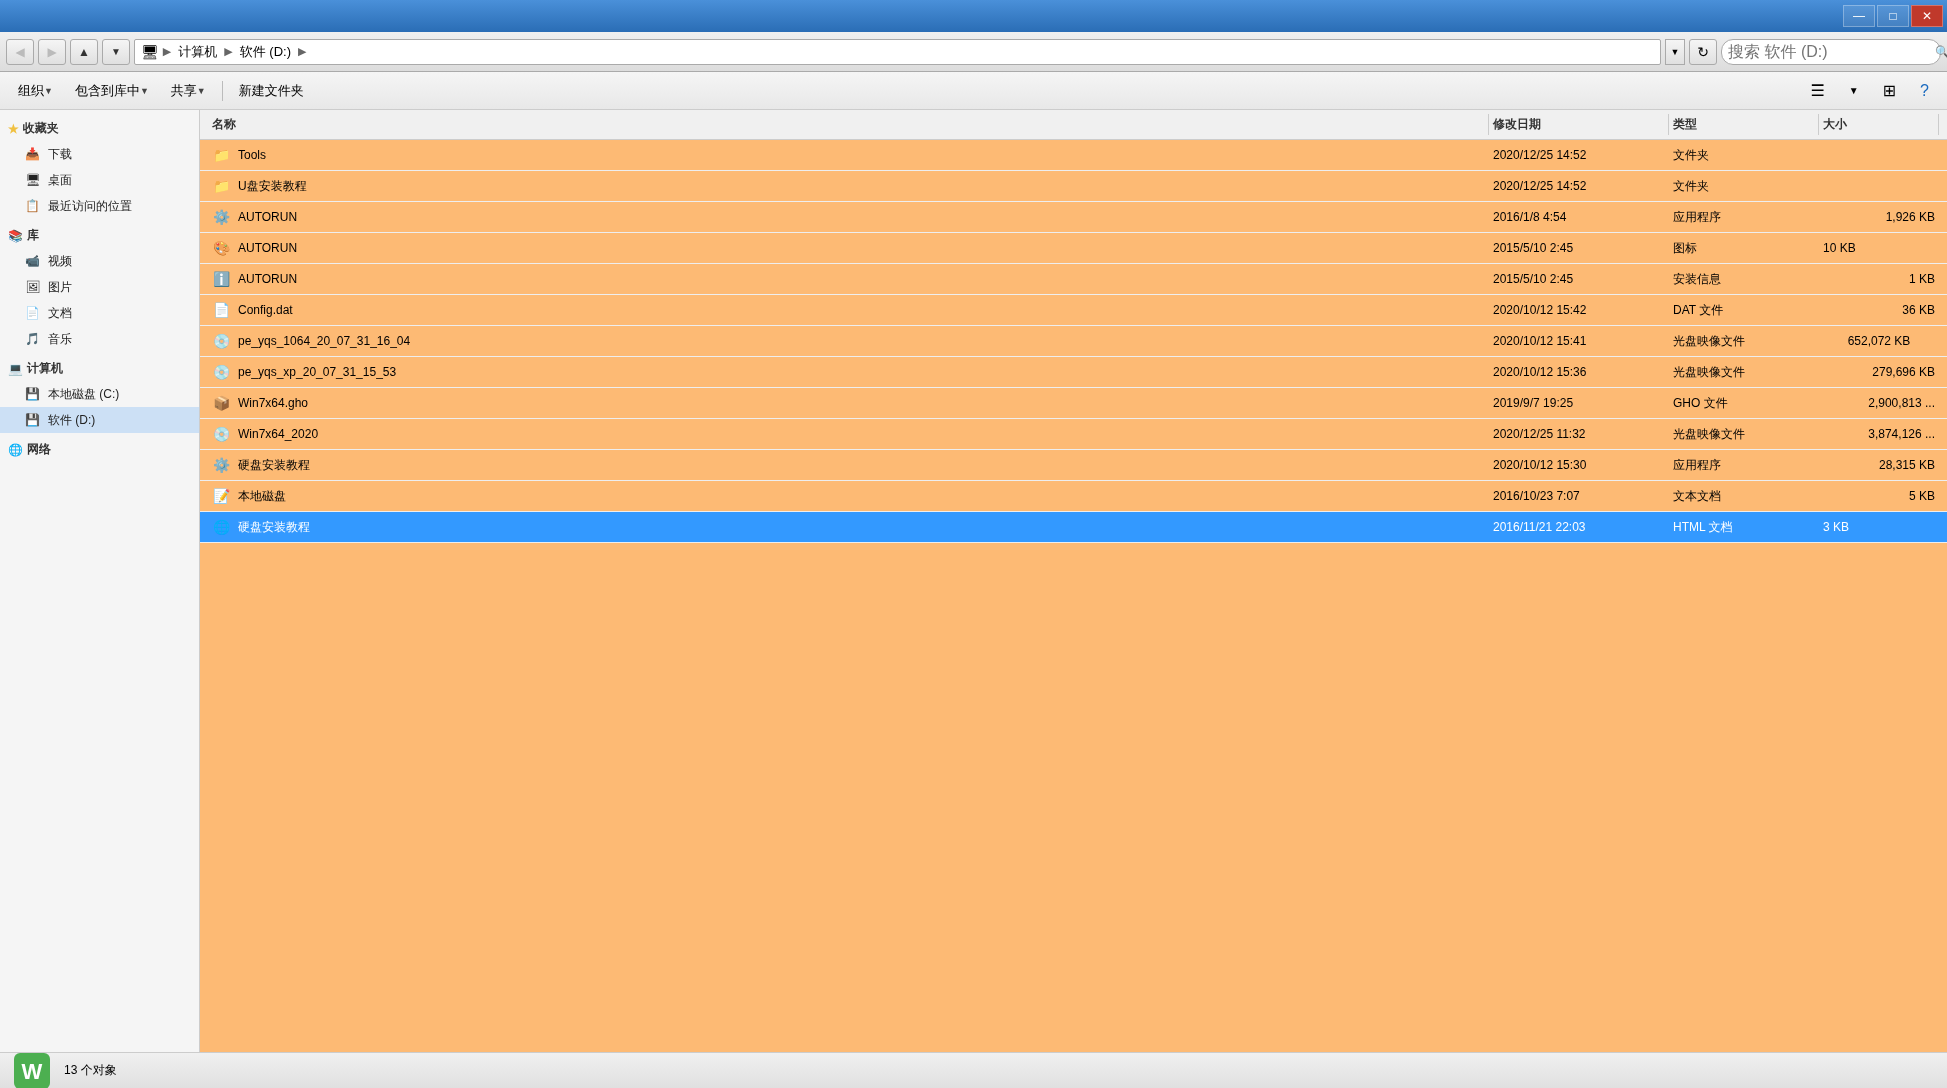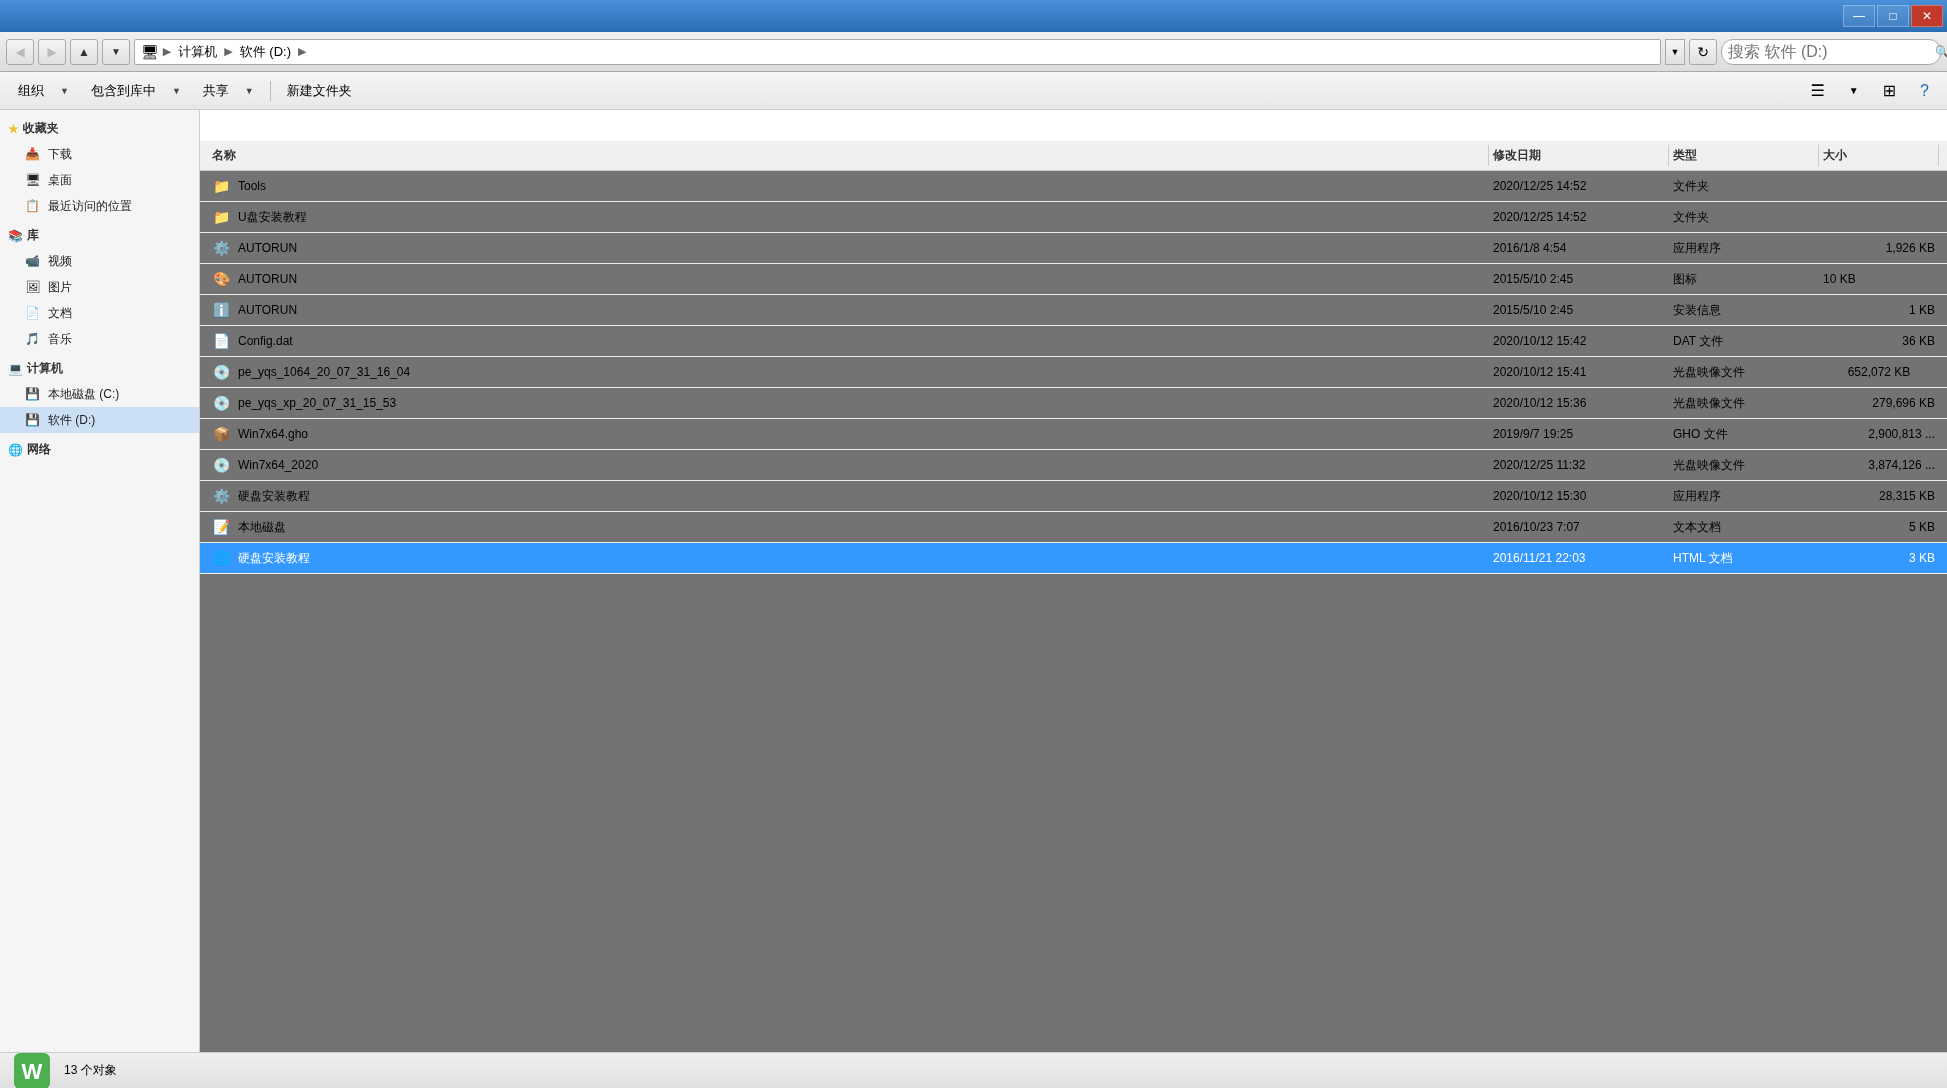--- a/index.html
+++ b/index.html
@@ -132,21 +132,21 @@
       gap: 2px;
     }
     .toolbar-btn {
       height: 28px;
       padding: 0 10px;
       border: none;
       background: transparent;
       cursor: pointer;
       display: flex;
       align-items: center;
-      gap: 16px;
+      gap: 0;
       font-size: 13px;
       border-radius: 3px;
     }
     .toolbar-separator {
       width: 1px;
       height: 20px;
       background: #bbb;
       margin: 0 4px;
     }
     .toolbar-right {
@@ -197,22 +197,21 @@
       display: flex;
       align-items: center;
       justify-content: center;
       flex-shrink: 0;
     }
 
     
     .file-list-container {
       flex: 1;
       overflow-y: auto;
-      background: #737373;
-      margin-top: 31px;
+      background: #fdba74;
     }
     .file-list-header {
       display: grid;
       grid-template-columns: 1fr 180px 150px 120px;
       padding: 4px 8px;
       background: #f0f0f0;
       border-bottom: 1px solid #ccc;
       font-size: 12px;
       color: #333;
       font-weight: bold;
@@ -530,21 +529,21 @@
       <div>文本文档</div>
       <div style="text-align:right;">5 KB</div>
     </div>
         <div class="file-row selected">
       <div class="file-name">
         <span class="file-icon">🌐</span>
         <span>硬盘安装教程</span>
       </div>
       <div>2016/11/21 22:03</div>
       <div>HTML 文档</div>
-      <div style="text-align:right;">3 KB</div>
+      <div style="">3 KB</div>
     </div>
       </div>
 
   </div>
 </div>
 
 <div class="status-bar">
   <div class="status-icon">
     <svg width="40" height="40" viewBox="0 0 40 40">
       <rect x="2" y="2" width="36" height="36" rx="6" fill="#4caf50"></rect>

